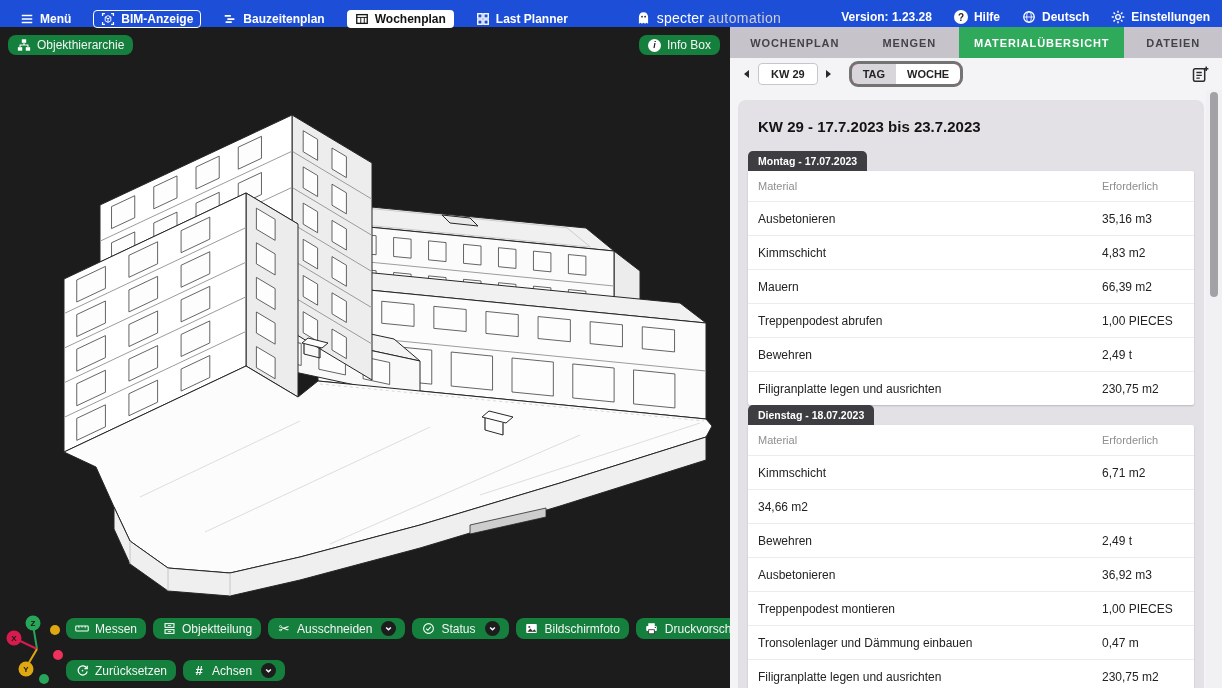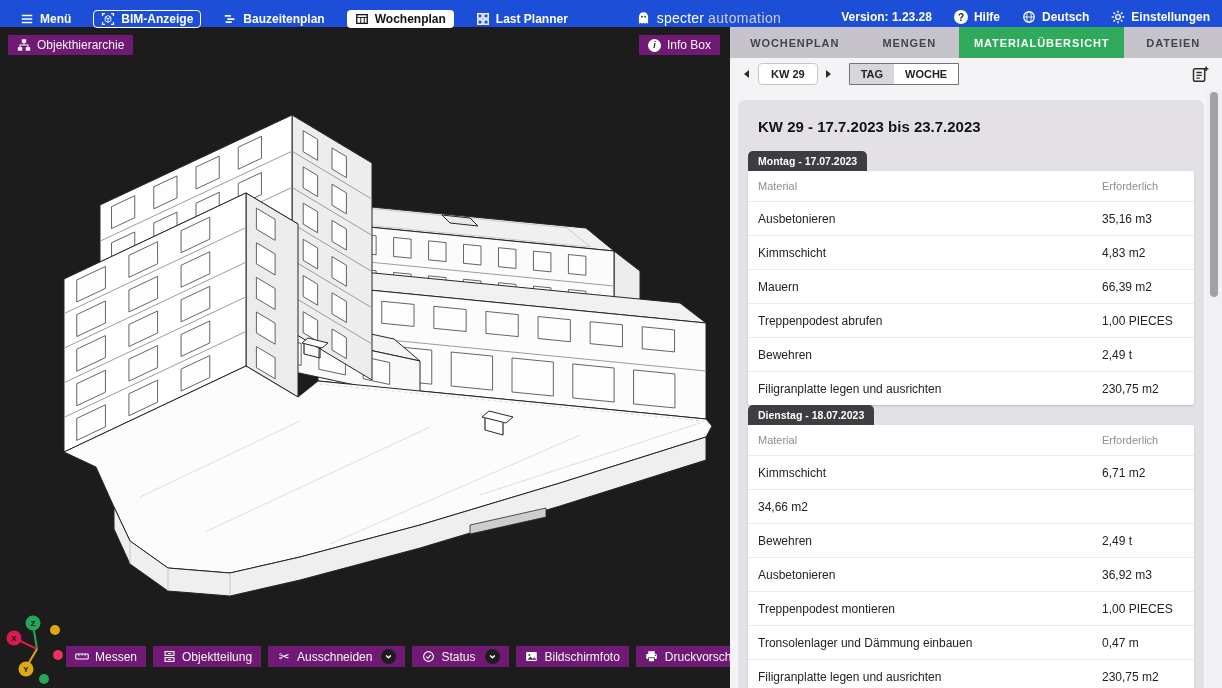--- a/index.html
+++ b/index.html
@@ -27,48 +27,48 @@
   .tb-right{display:flex;align-items:center;gap:22px}
   .tb-link{display:flex;align-items:center;gap:6px;cursor:pointer;white-space:nowrap}
   .circle-badge{width:14px;height:14px;border-radius:50%;background:#fff;color:#262626;
                 font-size:10px;font-weight:700;display:inline-flex;align-items:center;
                 justify-content:center;font-style:normal}
   .version{font-weight:700}
 
   
   .viewer{position:absolute;top:27px;left:0;width:730px;bottom:0;background:#1c1c1c;overflow:hidden}
   .viewer svg.scene{position:absolute;inset:0}
-  .vchip{display:inline-flex;align-items:center;gap:6px;background:#701a75;color:#f4f4f4;
-         font-size:12px;border-radius:0;padding:3px 9px;cursor:pointer;white-space:nowrap;
+  .vchip{display:inline-flex;align-items:center;gap:6px;background:#15803d;color:#f4f4f4;
+         font-size:12px;border-radius:8px;padding:3px 9px;cursor:pointer;white-space:nowrap;
          border:none;font-family:inherit}
   .vchip .ic{width:14px;height:14px;color:#fff}
   #objh{position:absolute;top:8px;left:8px;z-index:5}
   #infobox{position:absolute;top:8px;right:10px;z-index:5}
   .ibadge{width:13px;height:13px;border-radius:50%;background:#fff;color:#262626;font-size:9px;
           font-weight:700;display:inline-flex;align-items:center;justify-content:center}
-  .vtoolbar{position:absolute;left:66px;bottom:21px;display:flex;flex-direction:row;gap:5px;z-index:5}
+  .vtoolbar{position:absolute;left:66px;bottom:7px;display:flex;flex-direction:column;gap:21px;z-index:5}
   .vrow{display:flex;gap:7px}
   .chev-badge{width:15px;height:15px;border-radius:50%;background:#1d1d1d;display:inline-flex;
               align-items:center;justify-content:center;margin-left:3px;color:#fff}
   .chev-badge svg{width:9px;height:9px}
   .char-ic{font-size:13px;line-height:1;color:#fff;font-weight:400}
 
   
   .panel{position:absolute;top:27px;left:730px;right:0;bottom:0;background:#f4f3f5;overflow:hidden}
   .tabs{display:flex;height:31px;background:#c6c4ca}
   .tab{display:flex;align-items:center;justify-content:center;font-size:11px;font-weight:700;
        letter-spacing:.9px;color:#434349;cursor:pointer;white-space:nowrap}
   .tab.active{background:#2fa95a;color:#fff}
   .tab:nth-child(1){flex:1.3}.tab:nth-child(2){flex:1.0}.tab:nth-child(3){flex:1.66}.tab:nth-child(4){flex:.98}
 
   .weeknav{height:32px;display:flex;align-items:center;gap:7px;padding:0 12px}
   .caret{cursor:pointer;display:inline-flex;width:9px;height:11px}
   .kwchip{background:#fff;border:1px solid #c8c6cc;border-radius:4px;font-size:11px;font-weight:700;
           padding:4px 12px;color:#232323;cursor:pointer}
-  .segment{display:flex;border:1px solid #737373;border-radius:1px;overflow:hidden;margin-left:8px;background:#be185d}
+  .segment{display:flex;border:3px solid #737373;border-radius:9px;overflow:hidden;margin-left:8px;background:#be185d}
   .seg{font-size:11px;font-weight:700;padding:4px 11px;color:#232323;cursor:pointer;background:#fff}
   .seg.sel{background:#d8d6db}
   .noteadd{margin-left:auto;cursor:pointer;width:19px;height:19px}
 
   .card{position:absolute;left:8px;right:18px;top:73px;bottom:0;background:#e3e1e6;
         border-radius:8px 8px 0 0;padding:10px 10px 0;box-sizing:border-box;overflow:hidden}
   .card h1{font-size:15px;margin:8px 10px 16px;color:#141414;font-weight:700}
   .day{}
   .day-badge{display:inline-block;background:#3e3e42;color:#fff;font-size:10.5px;font-weight:700;
              padding:4px 10px;border-radius:5px 5px 0 0}

